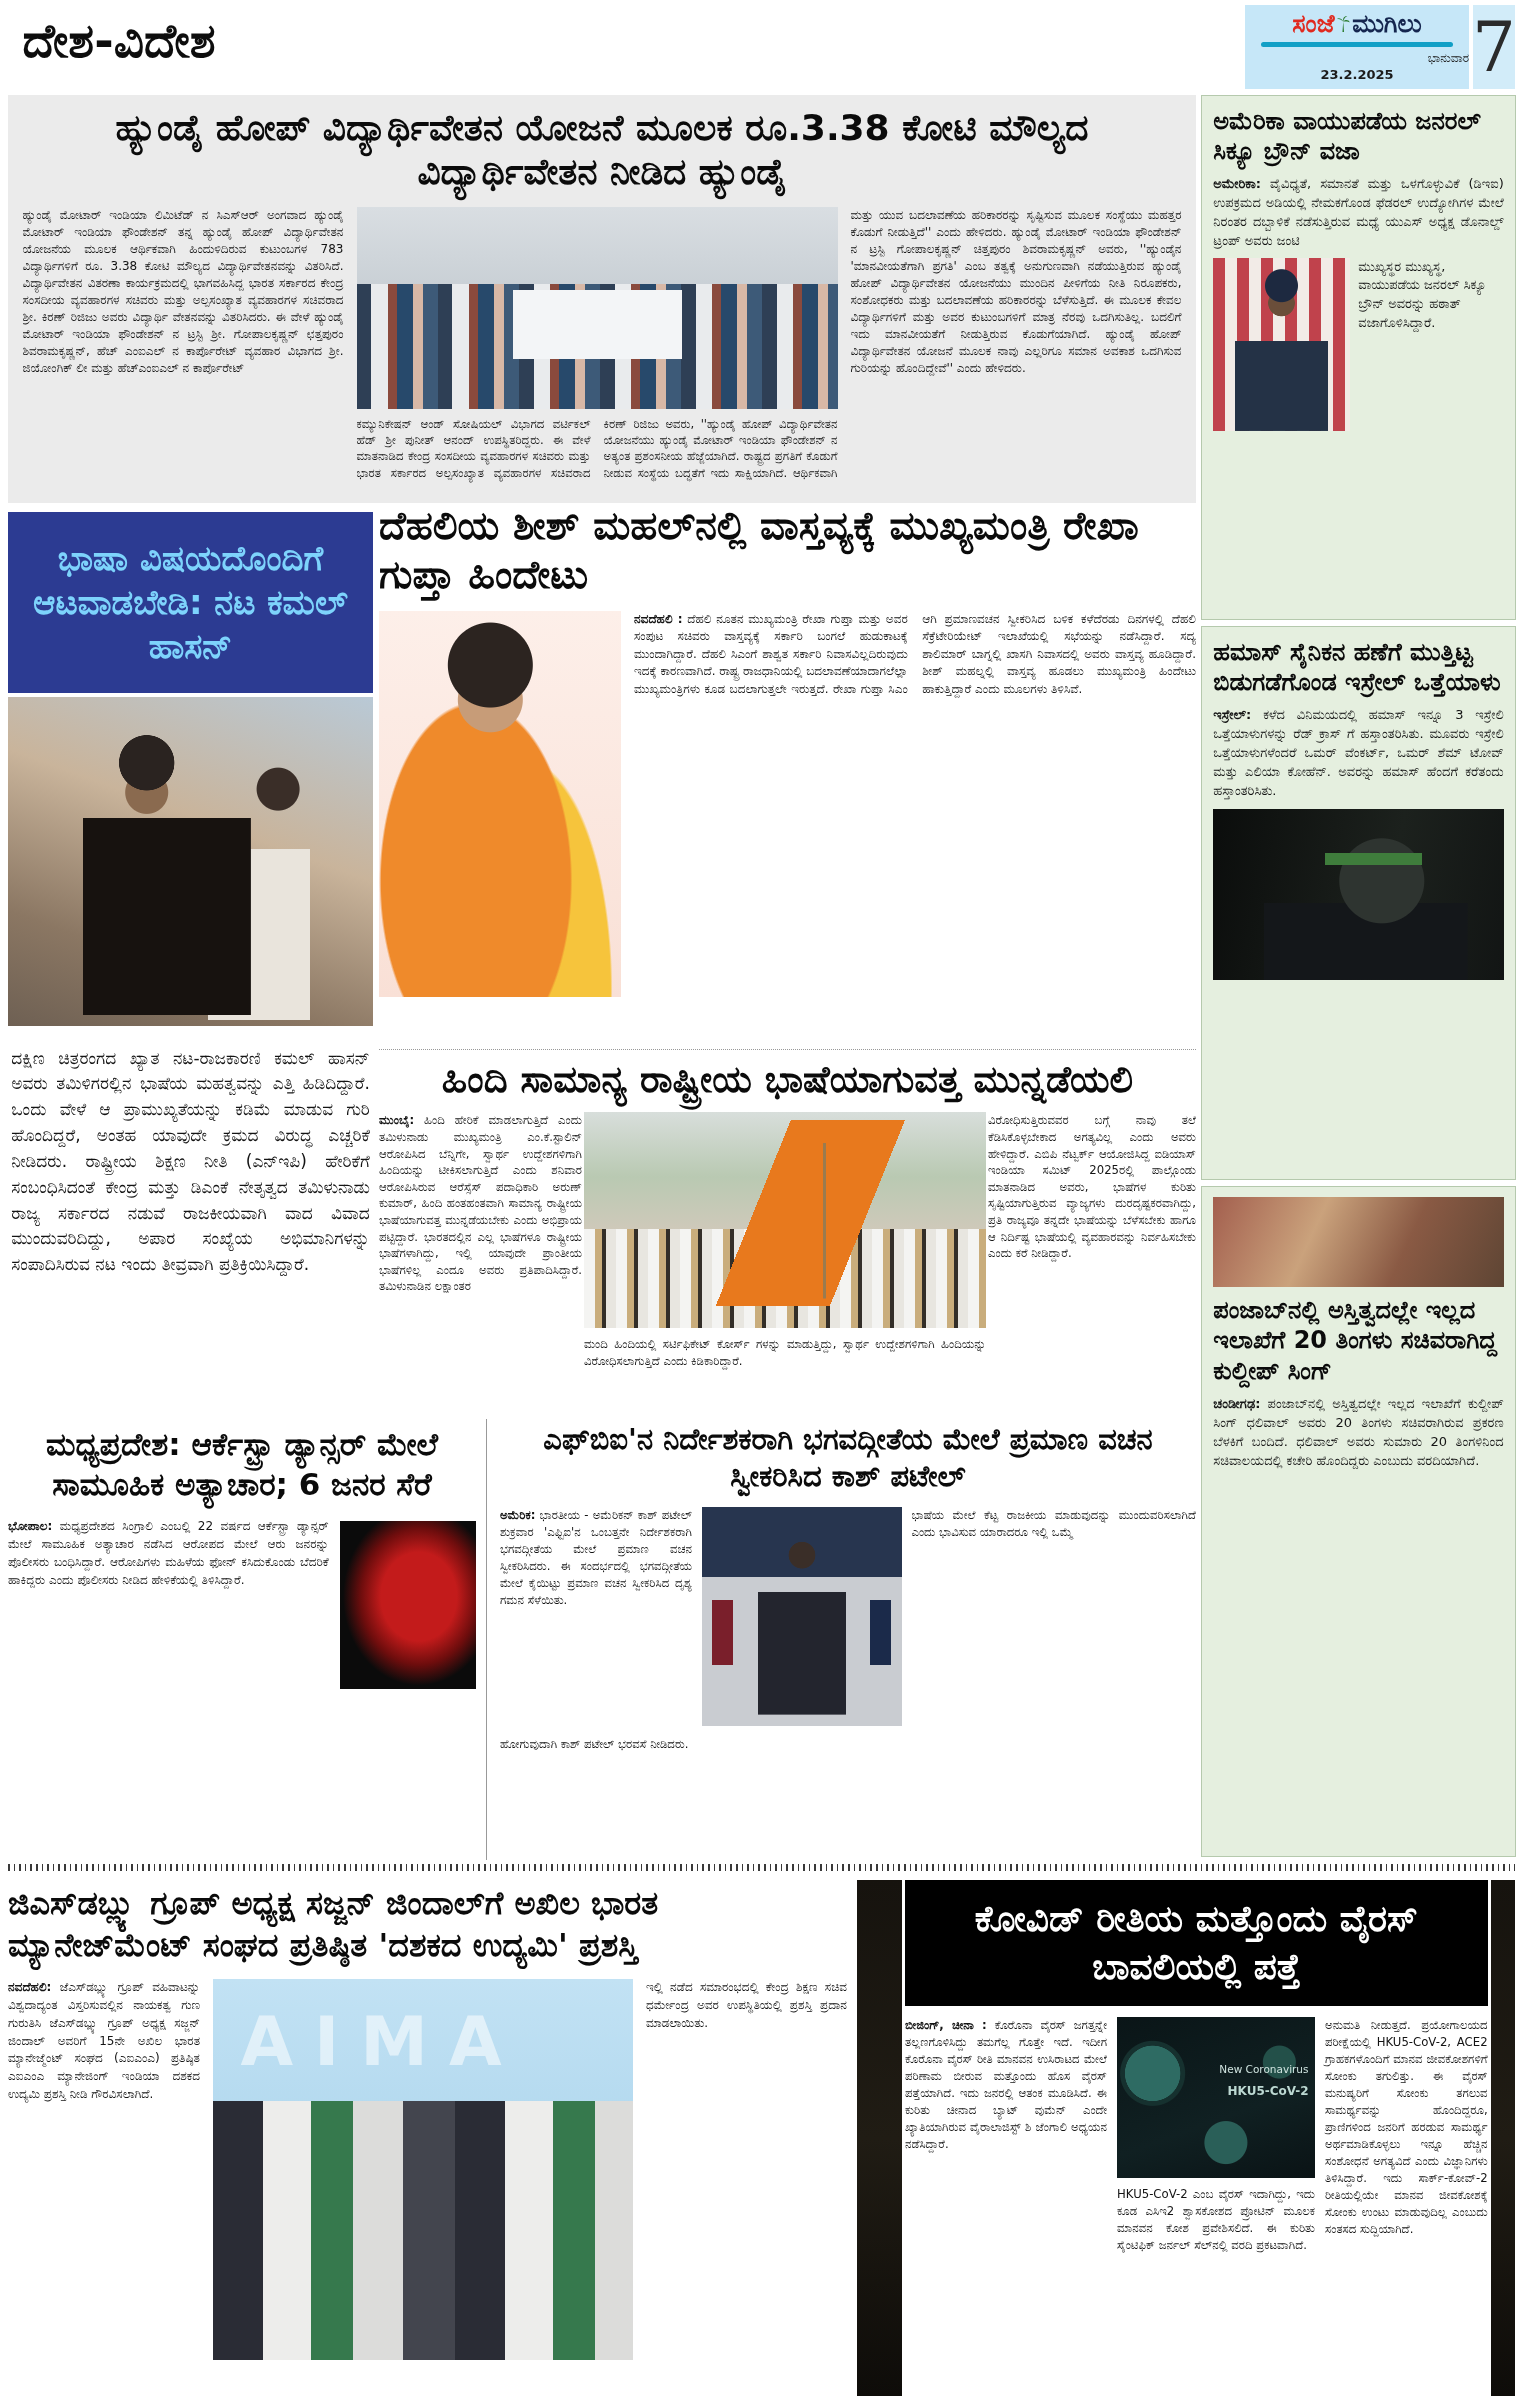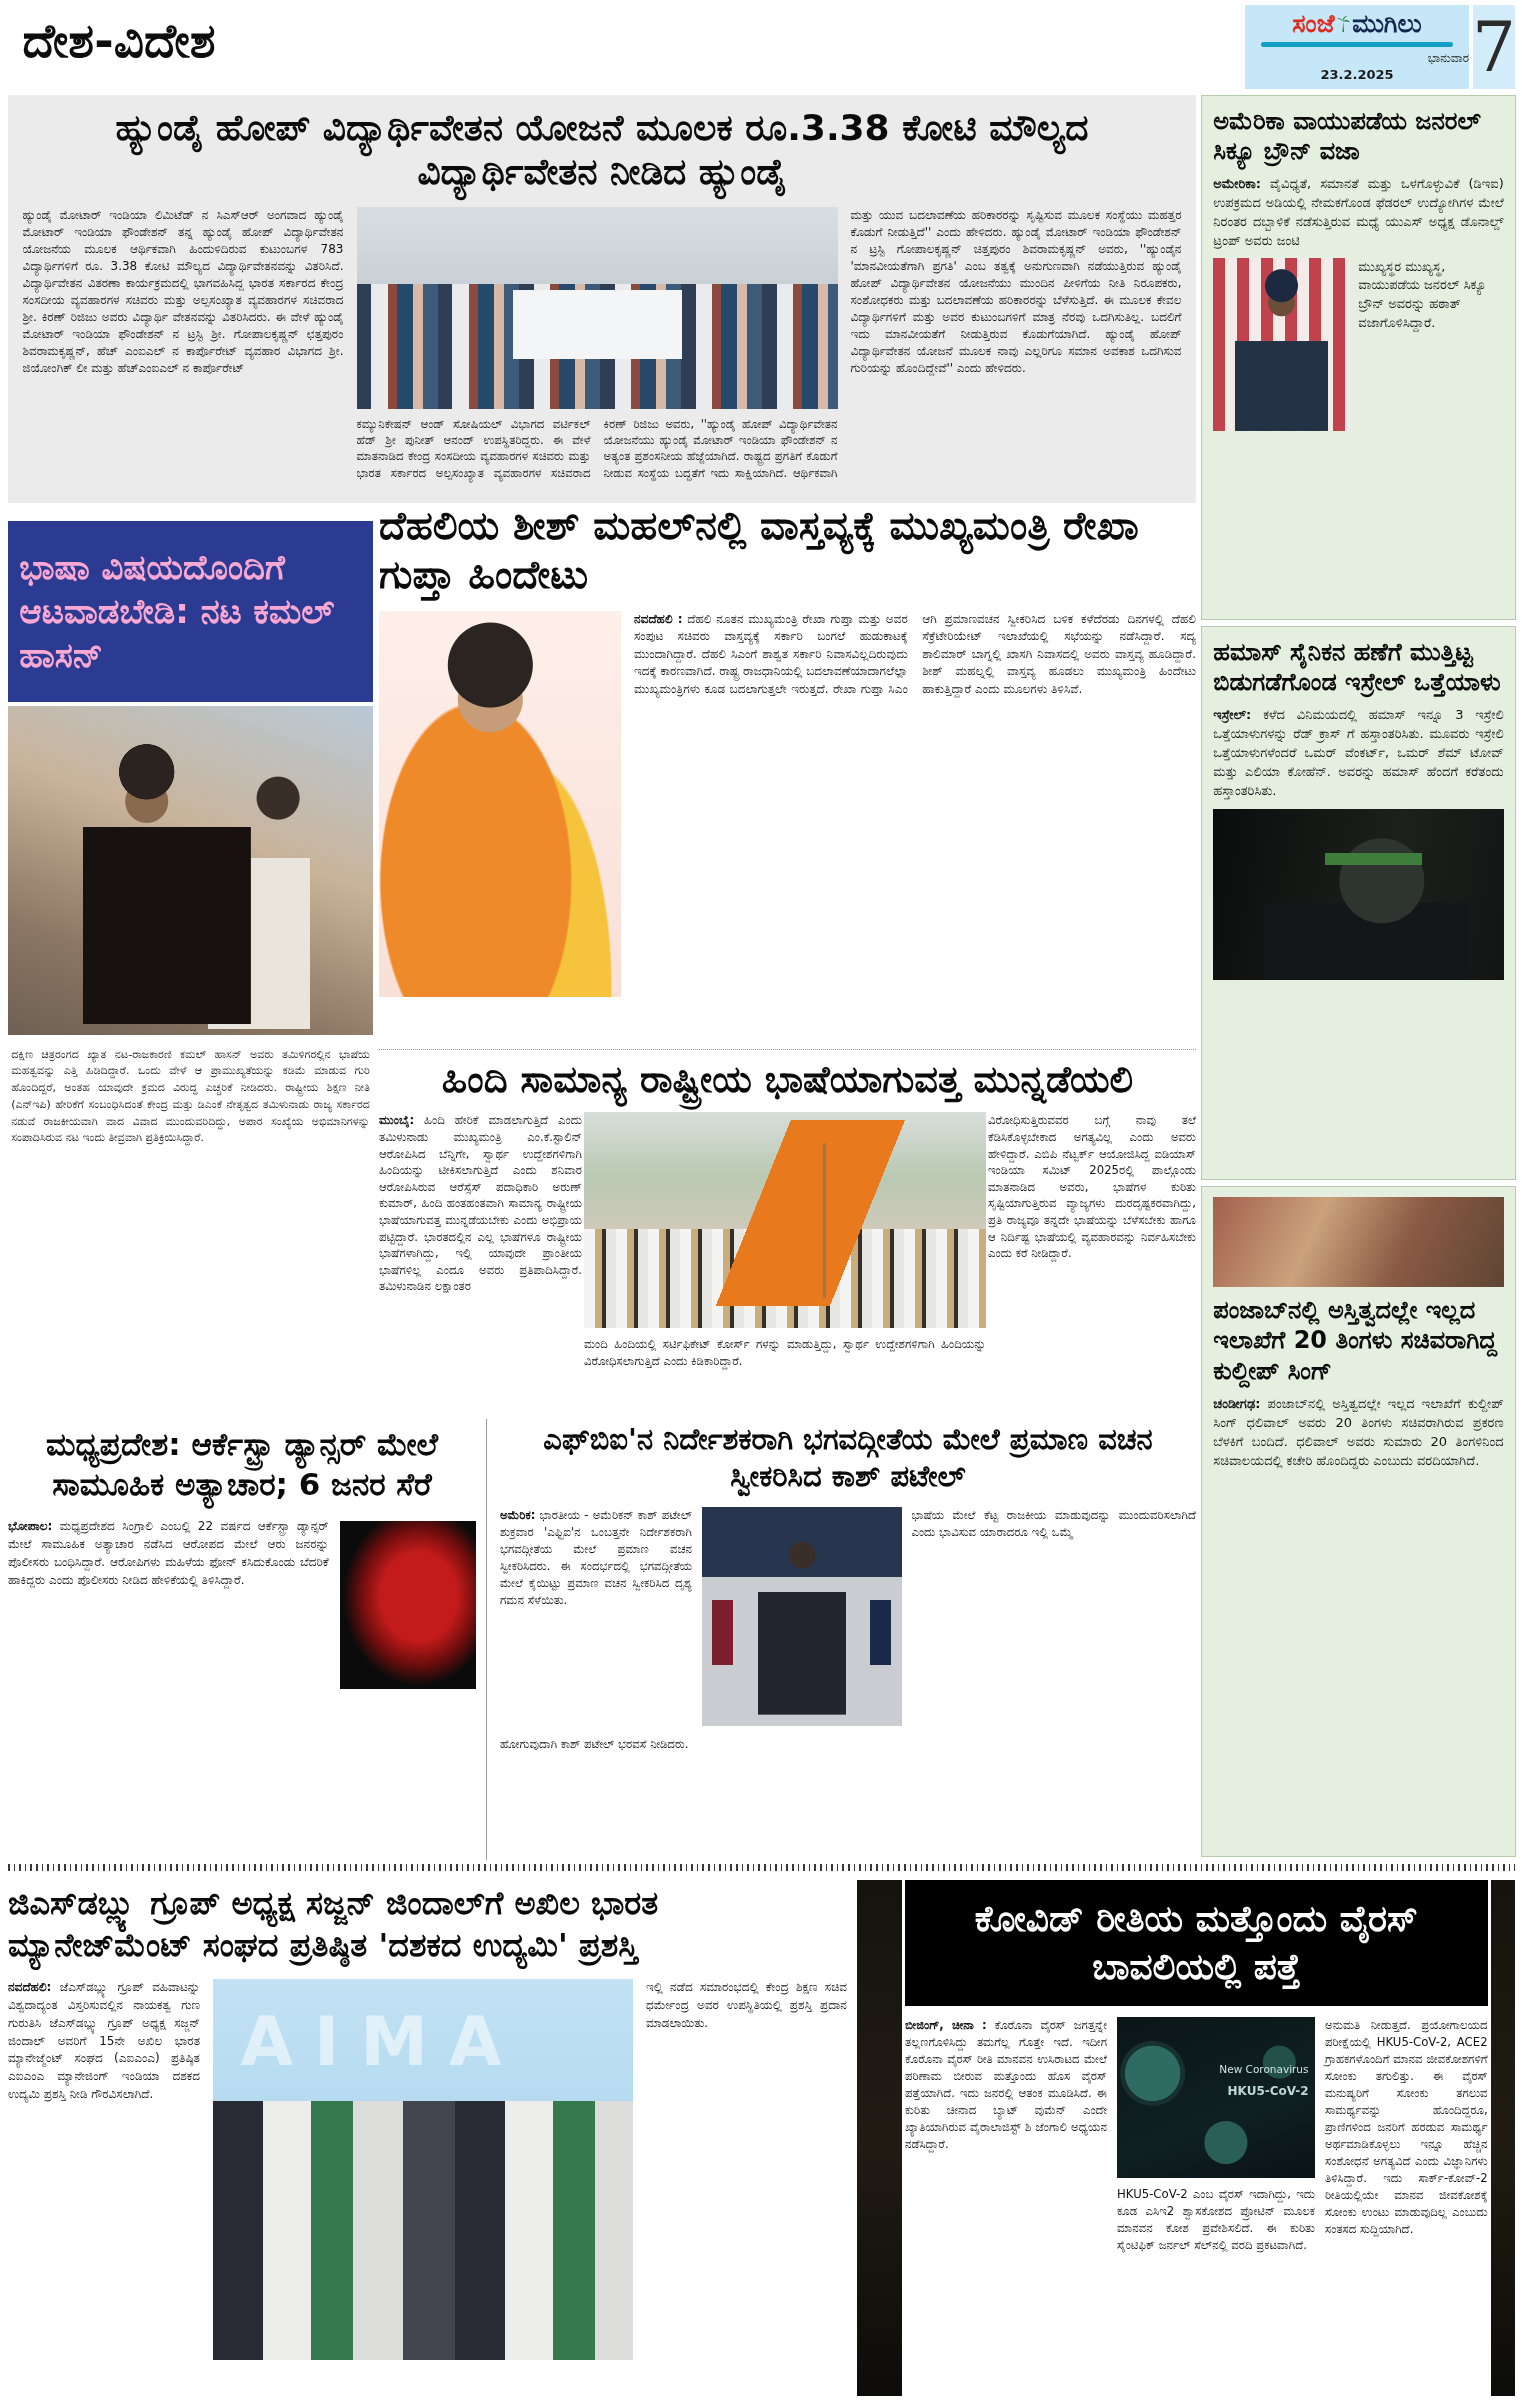--- a/index.html
+++ b/index.html
@@ -51,31 +51,31 @@
   .ph-hamas{width:100%;height:171px;margin-top:8px;
     background:
       linear-gradient(#3f7d3c,#3f7d3c) 58% 28%/97px 12px no-repeat,
       radial-gradient(circle at 58% 42%,#2e3430 0 42px,transparent 43px),
       linear-gradient(#14171a,#14171a) 58% 100%/70% 45% no-repeat,
       linear-gradient(100deg,#0b0d0c 0%,#1c211d 60%,#121514 100%);}
   .ph-punjab{width:100%;height:90px;margin-bottom:8px;
     background:linear-gradient(115deg,#a35f4e 0%,#caa27c 35%,#8a5a44 65%,#5e4534 100%);}
   
   #kamal{position:absolute;left:8px;top:512px;width:365px;height:892px;overflow:hidden;}
-  .kamal-head{background:#2c3b92;color:#f9a8d4;text-align:left;padding:24px 11.3px;
-              font-size:34px;font-weight:700;line-height:1.3;margin-top:9px;}
+  .kamal-head{background:#2c3b92;color:#7dd3fc;text-align:center;padding:24px 11.3px;
+              font-size:34px;font-weight:700;line-height:1.3;}
   .ph-kamal{width:365px;height:329px;margin-top:4.8px;
     background:
       radial-gradient(circle at 38% 20%,#2a2320 0 27.4px,transparent 28px),
       radial-gradient(circle at 38% 29%,#8a6a4f 0 21px,transparent 22px),
       linear-gradient(#17120f,#17120f) 38% 92%/46% 60% no-repeat,
       radial-gradient(circle at 74% 28%,#3a2e28 0 21px,transparent 22px),
       linear-gradient(#e9e4dc,#e9e4dc) 76% 96%/28% 52% no-repeat,
       linear-gradient(200deg,#b9c9d6 0%,#c9b49b 40%,#8b7763 75%,#6e6053 100%);}
-  .kamal-body{padding:11.3px 3.2px;font-size:11px;line-height:1.52;}
+  .kamal-body{padding:11.3px 3.2px;font-size:17px;line-height:1.52;margin-top:8px;}
   
   #rekha{position:absolute;left:379px;top:502px;width:817px;height:542px;overflow:hidden;}
   #rekha h1{font-size:39px;line-height:1.25;margin:0 0 11.3px;}
   .rekha-row{display:flex;gap:13px;}
   .ph-rekha{flex:0 0 242px;height:386px;
     background:
       radial-gradient(circle at 46% 14%,#2c2420 0 42px,transparent 43px),
       radial-gradient(circle at 46% 23%,#c79c78 0 32px,transparent 33px),
       radial-gradient(ellipse at 40% 70%,#ef8a2b 0 46%,transparent 47%),
       radial-gradient(ellipse at 60% 98%,#f6c43c 0 42%,transparent 43%),

